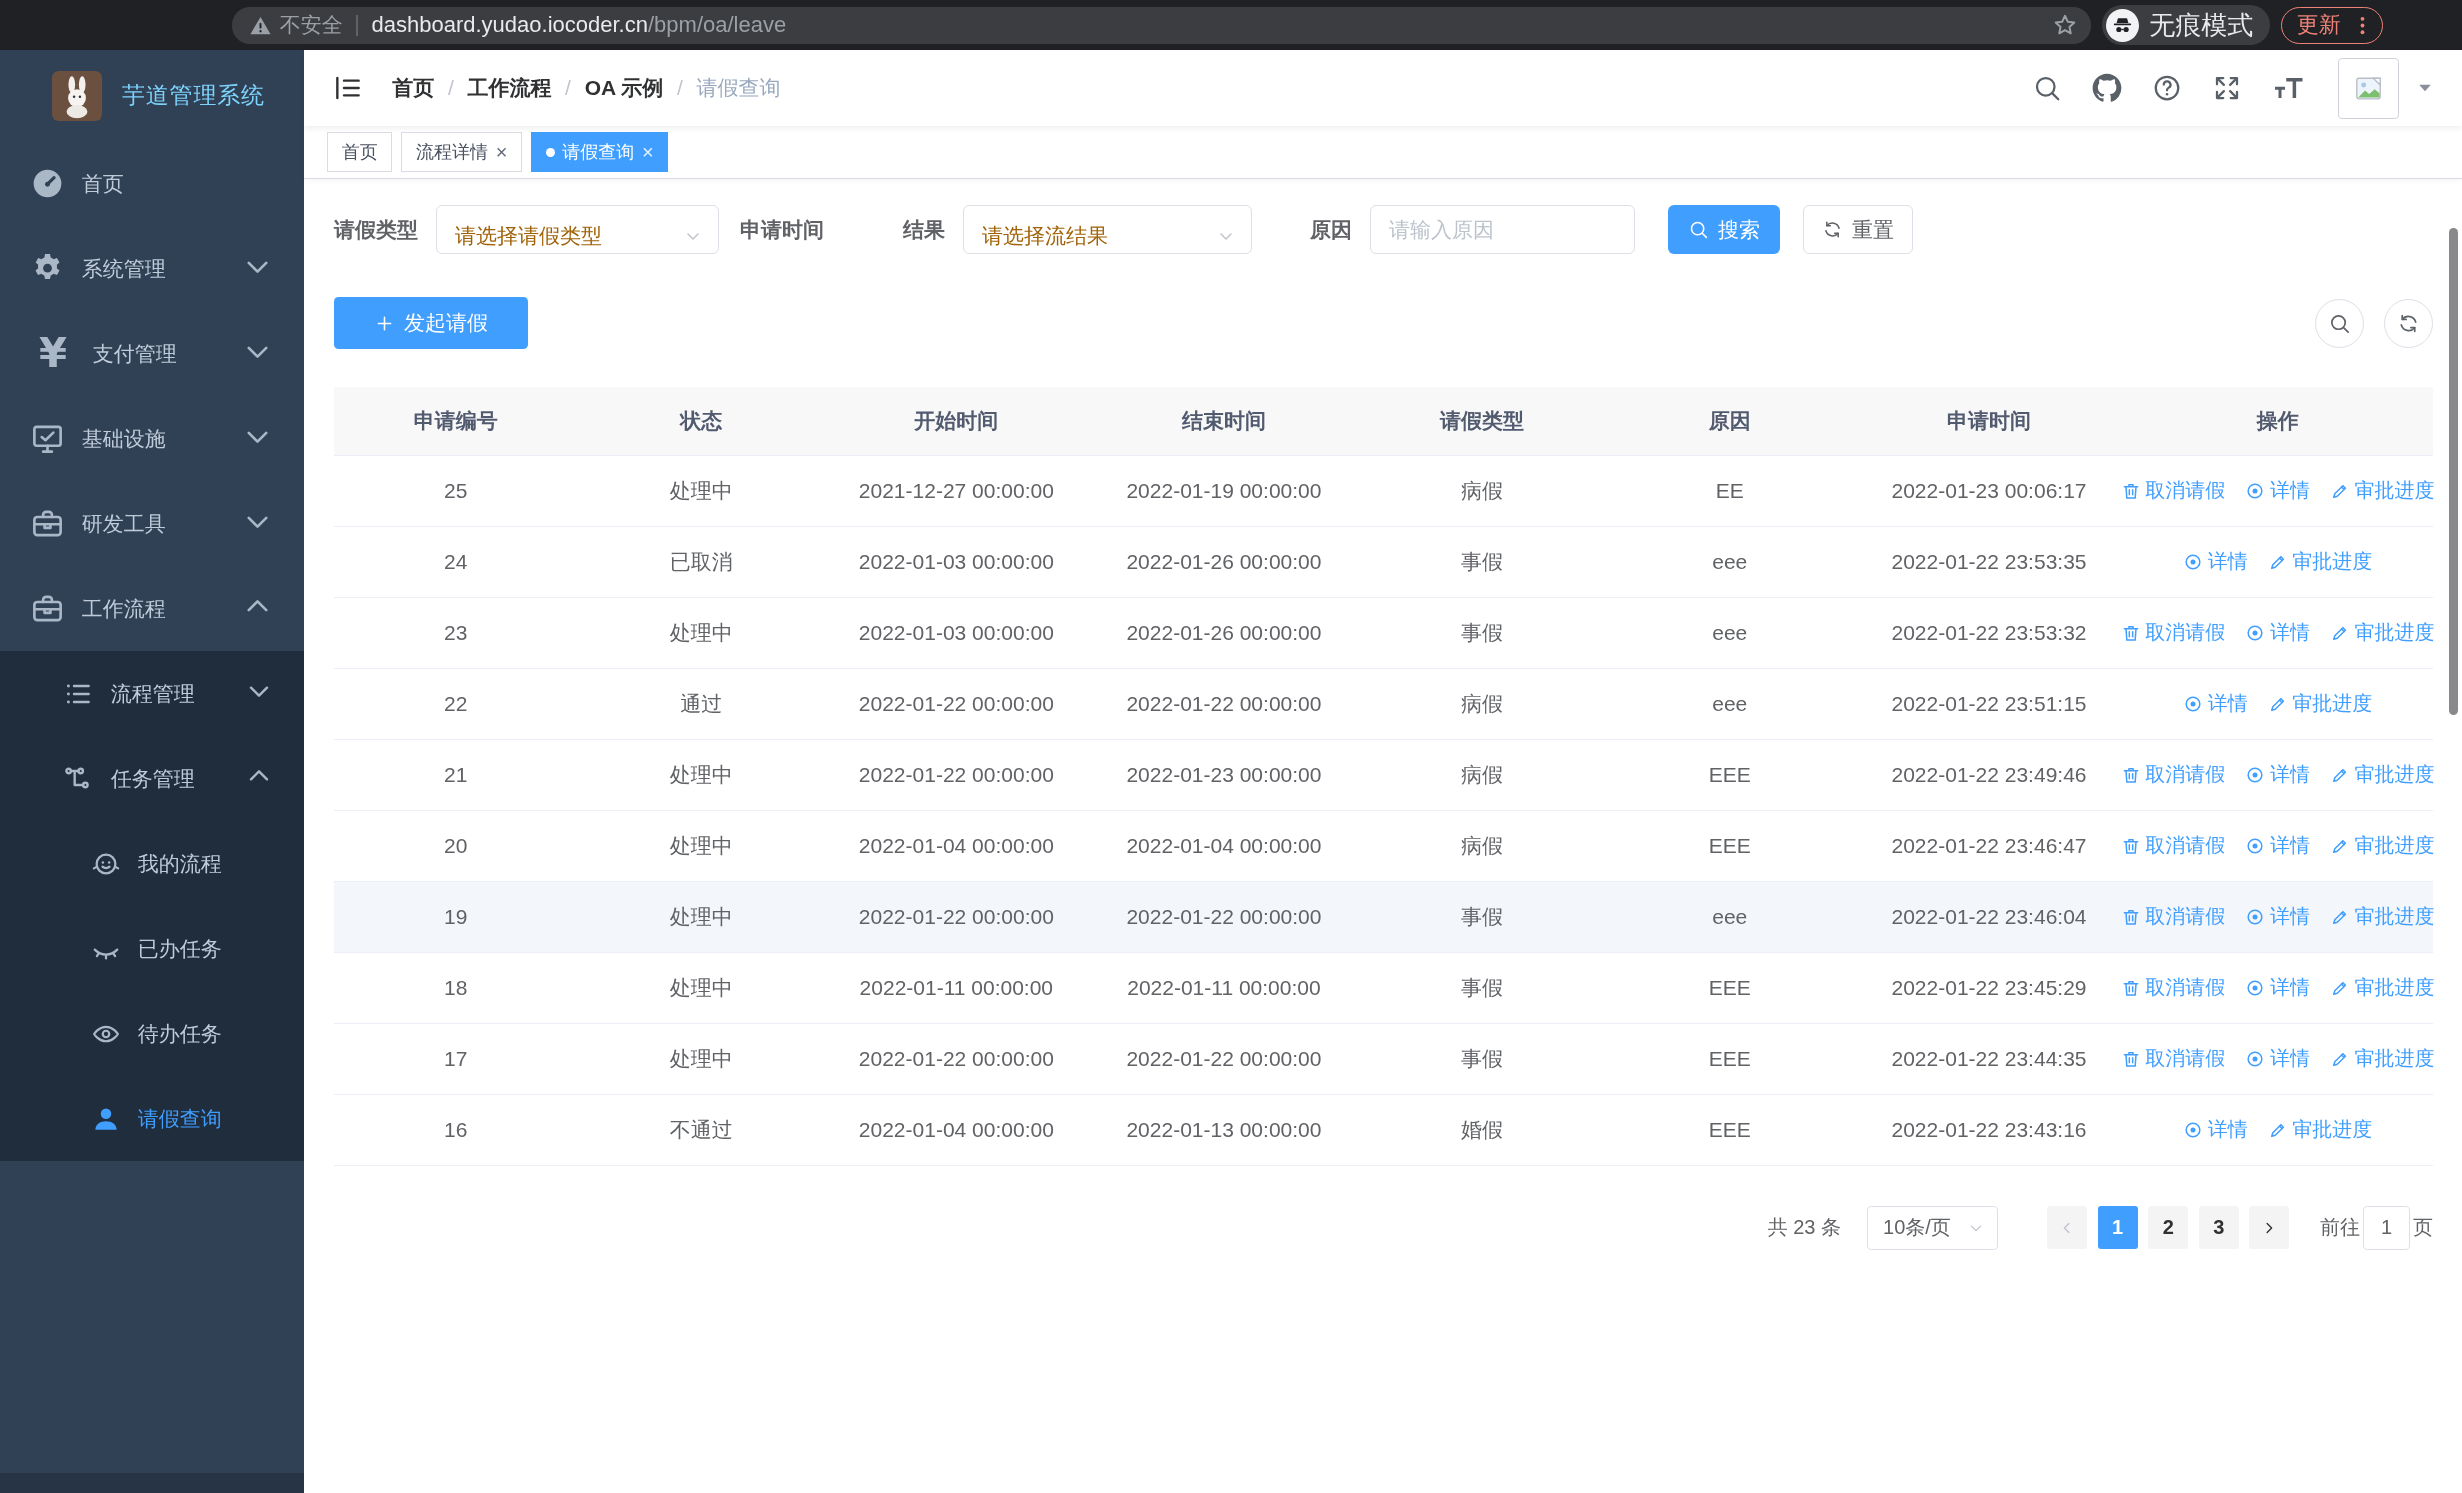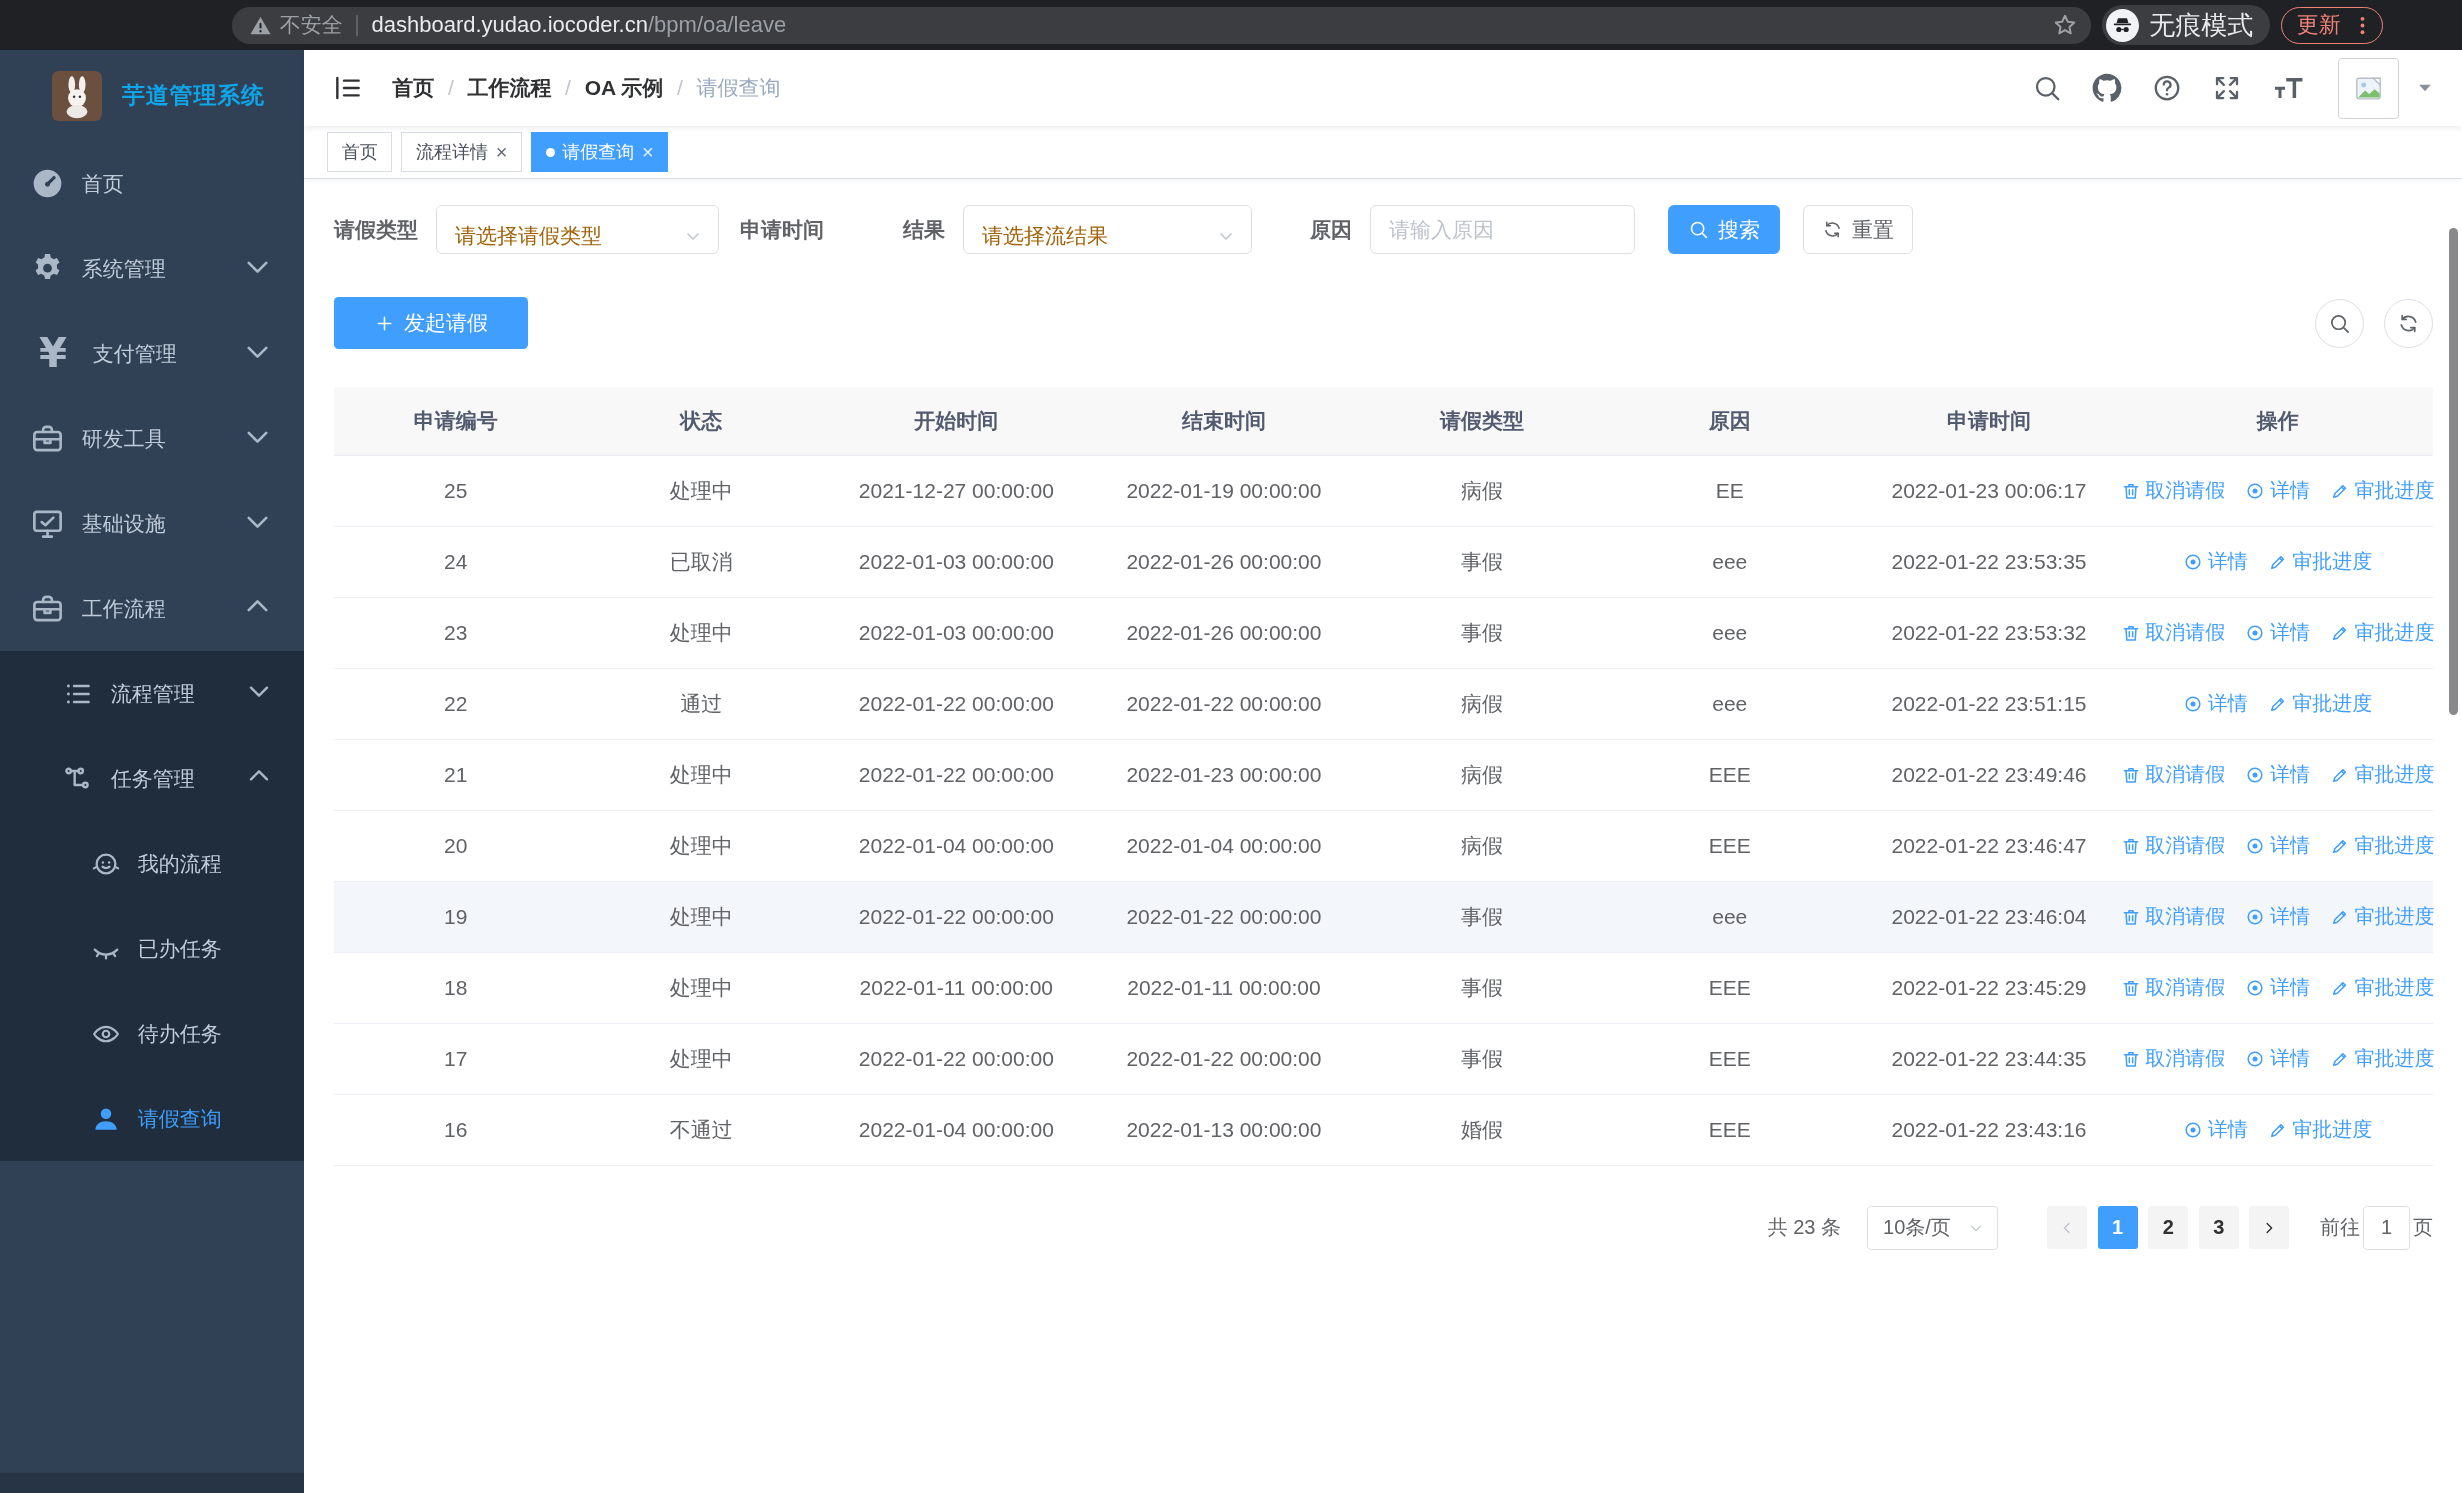--- a/index.html
+++ b/index.html
@@ -25,21 +25,21 @@
   .update-chip { height:37px; border:1.5px solid #ee8277; border-radius:20px; color:#ee8277; display:flex; align-items:center; gap:10.6px; padding:0 7.6px 0 15px; }
   .update-chip .u-label { font-size:22px; }
   .update-chip .ico { font-size:23px; }
 
   
   .app { display:flex; height:1443px; }
   .sidebar { width:304px; background:#304156; display:flex; flex-direction:column; flex-shrink:0; position:relative; }
   .logo-row { height:91px; display:flex; align-items:center; padding-left:52px; }
   .logo-img { width:50px; height:50px; border-radius:6px; overflow:hidden; flex-shrink:0; }
   .logo-img svg { width:100%; height:100%; display:block; }
-  .logo-title { color:#0ea5e9; font-size:23px; font-weight:bold; margin-left:20px; letter-spacing:0.8px; }
+  .logo-title { color:#7dd3fc; font-size:23px; font-weight:normal; margin-left:20px; letter-spacing:0.8px; }
   .menu { flex:1; }
   .menu-item { height:85px; display:flex; align-items:center; color:#bfcbd9; font-size:21px; cursor:pointer; }
   .menu-item .ico { font-size:35px; color:#aab7c6; }
   .menu-item .mi-label { margin-left:16.7px; }
   .menu-item .mi-chev { margin-left:auto; margin-right:29px; font-size:20px; color:#8f9bab; }
   .menu-item.l0 { padding-left:30px; }
   .menu-item.l1 { padding-left:62px; }
   .menu-item.l1 .ico { font-size:32px; }
   .menu-item.l2 { padding-left:91px; }
   .menu-item.l2 .ico { font-size:30px; }
@@ -212,41 +212,41 @@
           <span class="mi-label">支付管理</span>
           <span class="mi-chev"><span class="ico ">
               <svg viewBox="0 0 24 24" fill="none" stroke="currentColor" stroke-width="1.8" stroke-linecap="round" stroke-linejoin="round">
                 <path d="M6 9.5l6 6 6-6"></path>
               </svg>
             </span></span>
         </div>
         <div class="menu-item l0">
           <span class="ico ">
             <svg viewBox="0 0 24 24" fill="none" stroke="currentColor" stroke-width="1.8" stroke-linecap="round" stroke-linejoin="round">
+              <rect x="3" y="4" width="18" height="13" rx="1.5"></rect>
+              <path d="M9 21h6M12 17v4"></path>
+              <path d="M8 11l2.6 2.2L16 8"></path>
+            </svg>
+          </span>
+          <span class="mi-label">基础设施</span>
+          <span class="mi-chev"><span class="ico ">
+              <svg viewBox="0 0 24 24" fill="none" stroke="currentColor" stroke-width="1.8" stroke-linecap="round" stroke-linejoin="round">
+                <path d="M6 9.5l6 6 6-6"></path>
+              </svg>
+            </span></span>
+        </div>
+        <div class="menu-item l0">
+          <span class="ico ">
+            <svg viewBox="0 0 24 24" fill="none" stroke="currentColor" stroke-width="1.8" stroke-linecap="round" stroke-linejoin="round">
               <rect x="3" y="7.5" width="18" height="12.5" rx="2"></rect>
               <path d="M9 7.5V6a2 2 0 0 1 2-2h2a2 2 0 0 1 2 2v1.5"></path>
               <path d="M3 12.5h18M10 12.5v2.5h4v-2.5"></path>
             </svg>
           </span>
           <span class="mi-label">研发工具</span>
-          <span class="mi-chev"><span class="ico ">
-              <svg viewBox="0 0 24 24" fill="none" stroke="currentColor" stroke-width="1.8" stroke-linecap="round" stroke-linejoin="round">
-                <path d="M6 9.5l6 6 6-6"></path>
-              </svg>
-            </span></span>
-        </div>
-        <div class="menu-item l0">
-          <span class="ico ">
-            <svg viewBox="0 0 24 24" fill="none" stroke="currentColor" stroke-width="1.8" stroke-linecap="round" stroke-linejoin="round">
-              <rect x="3" y="4" width="18" height="13" rx="1.5"></rect>
-              <path d="M9 21h6M12 17v4"></path>
-              <path d="M8 11l2.6 2.2L16 8"></path>
-            </svg>
-          </span>
-          <span class="mi-label">基础设施</span>
           <span class="mi-chev"><span class="ico ">
               <svg viewBox="0 0 24 24" fill="none" stroke="currentColor" stroke-width="1.8" stroke-linecap="round" stroke-linejoin="round">
                 <path d="M6 9.5l6 6 6-6"></path>
               </svg>
             </span></span>
         </div>
         <div class="menu-item l0">
           <span class="ico ">
             <svg viewBox="0 0 24 24" fill="none" stroke="currentColor" stroke-width="1.8" stroke-linecap="round" stroke-linejoin="round">
               <rect x="3" y="7.5" width="18" height="12.5" rx="2"></rect>

